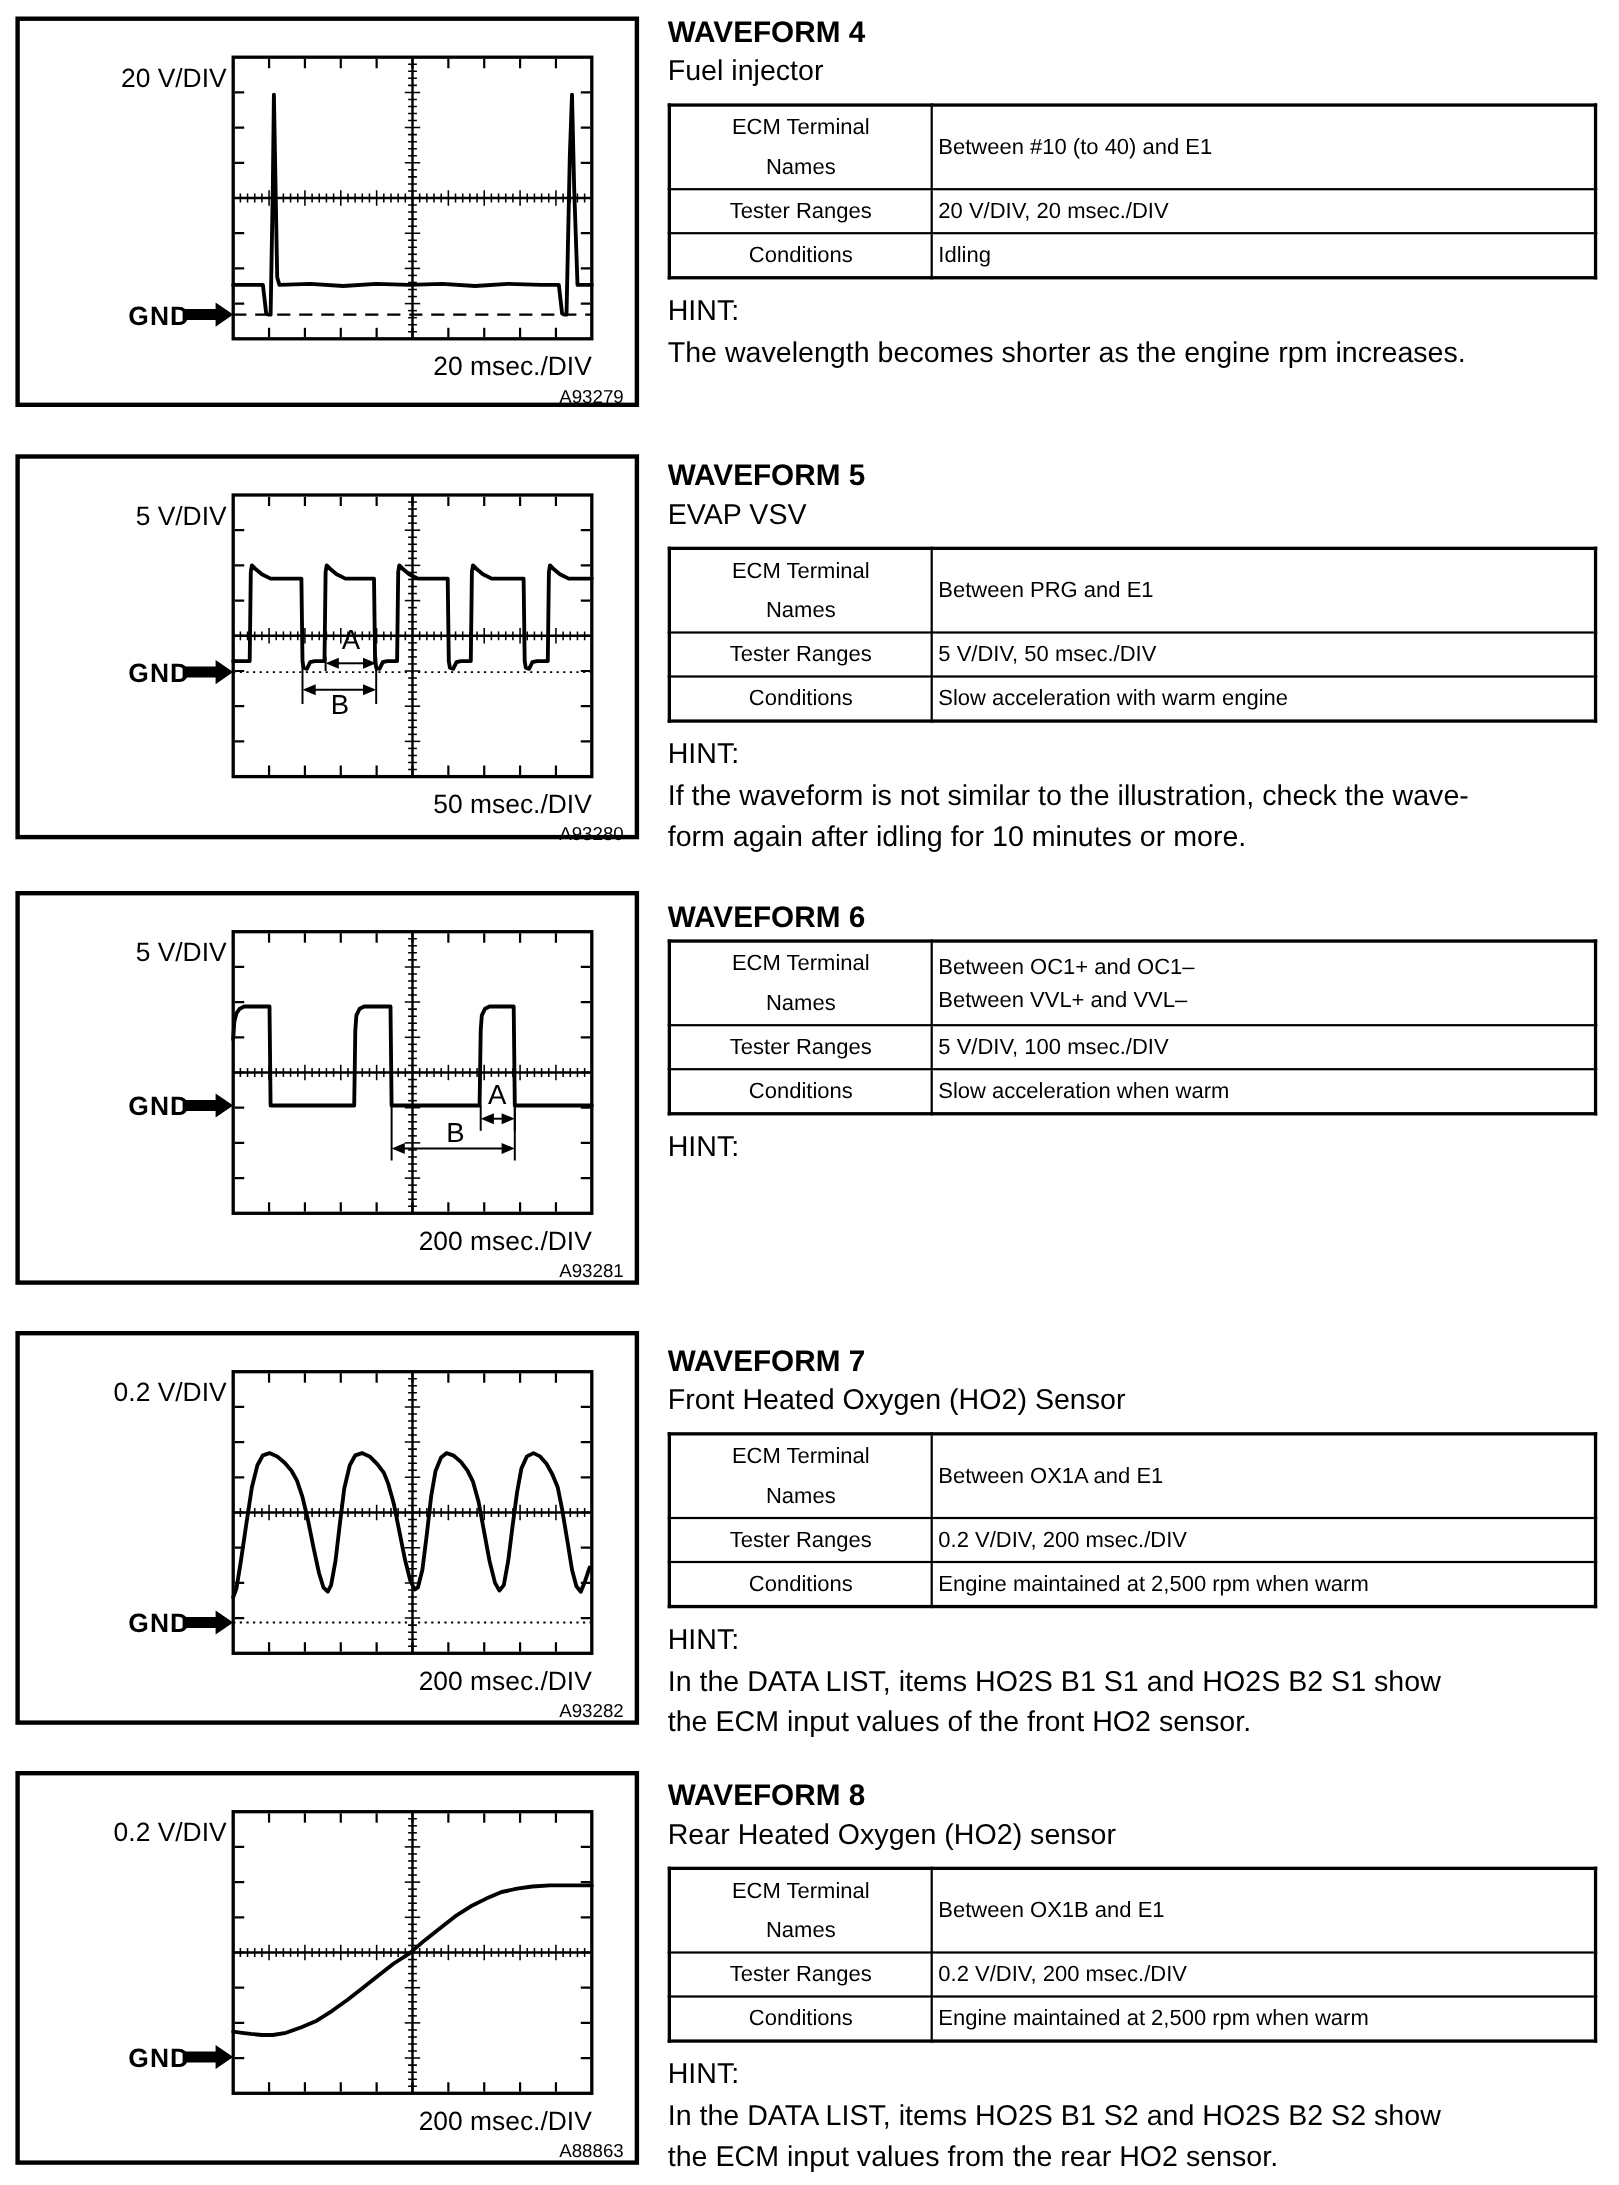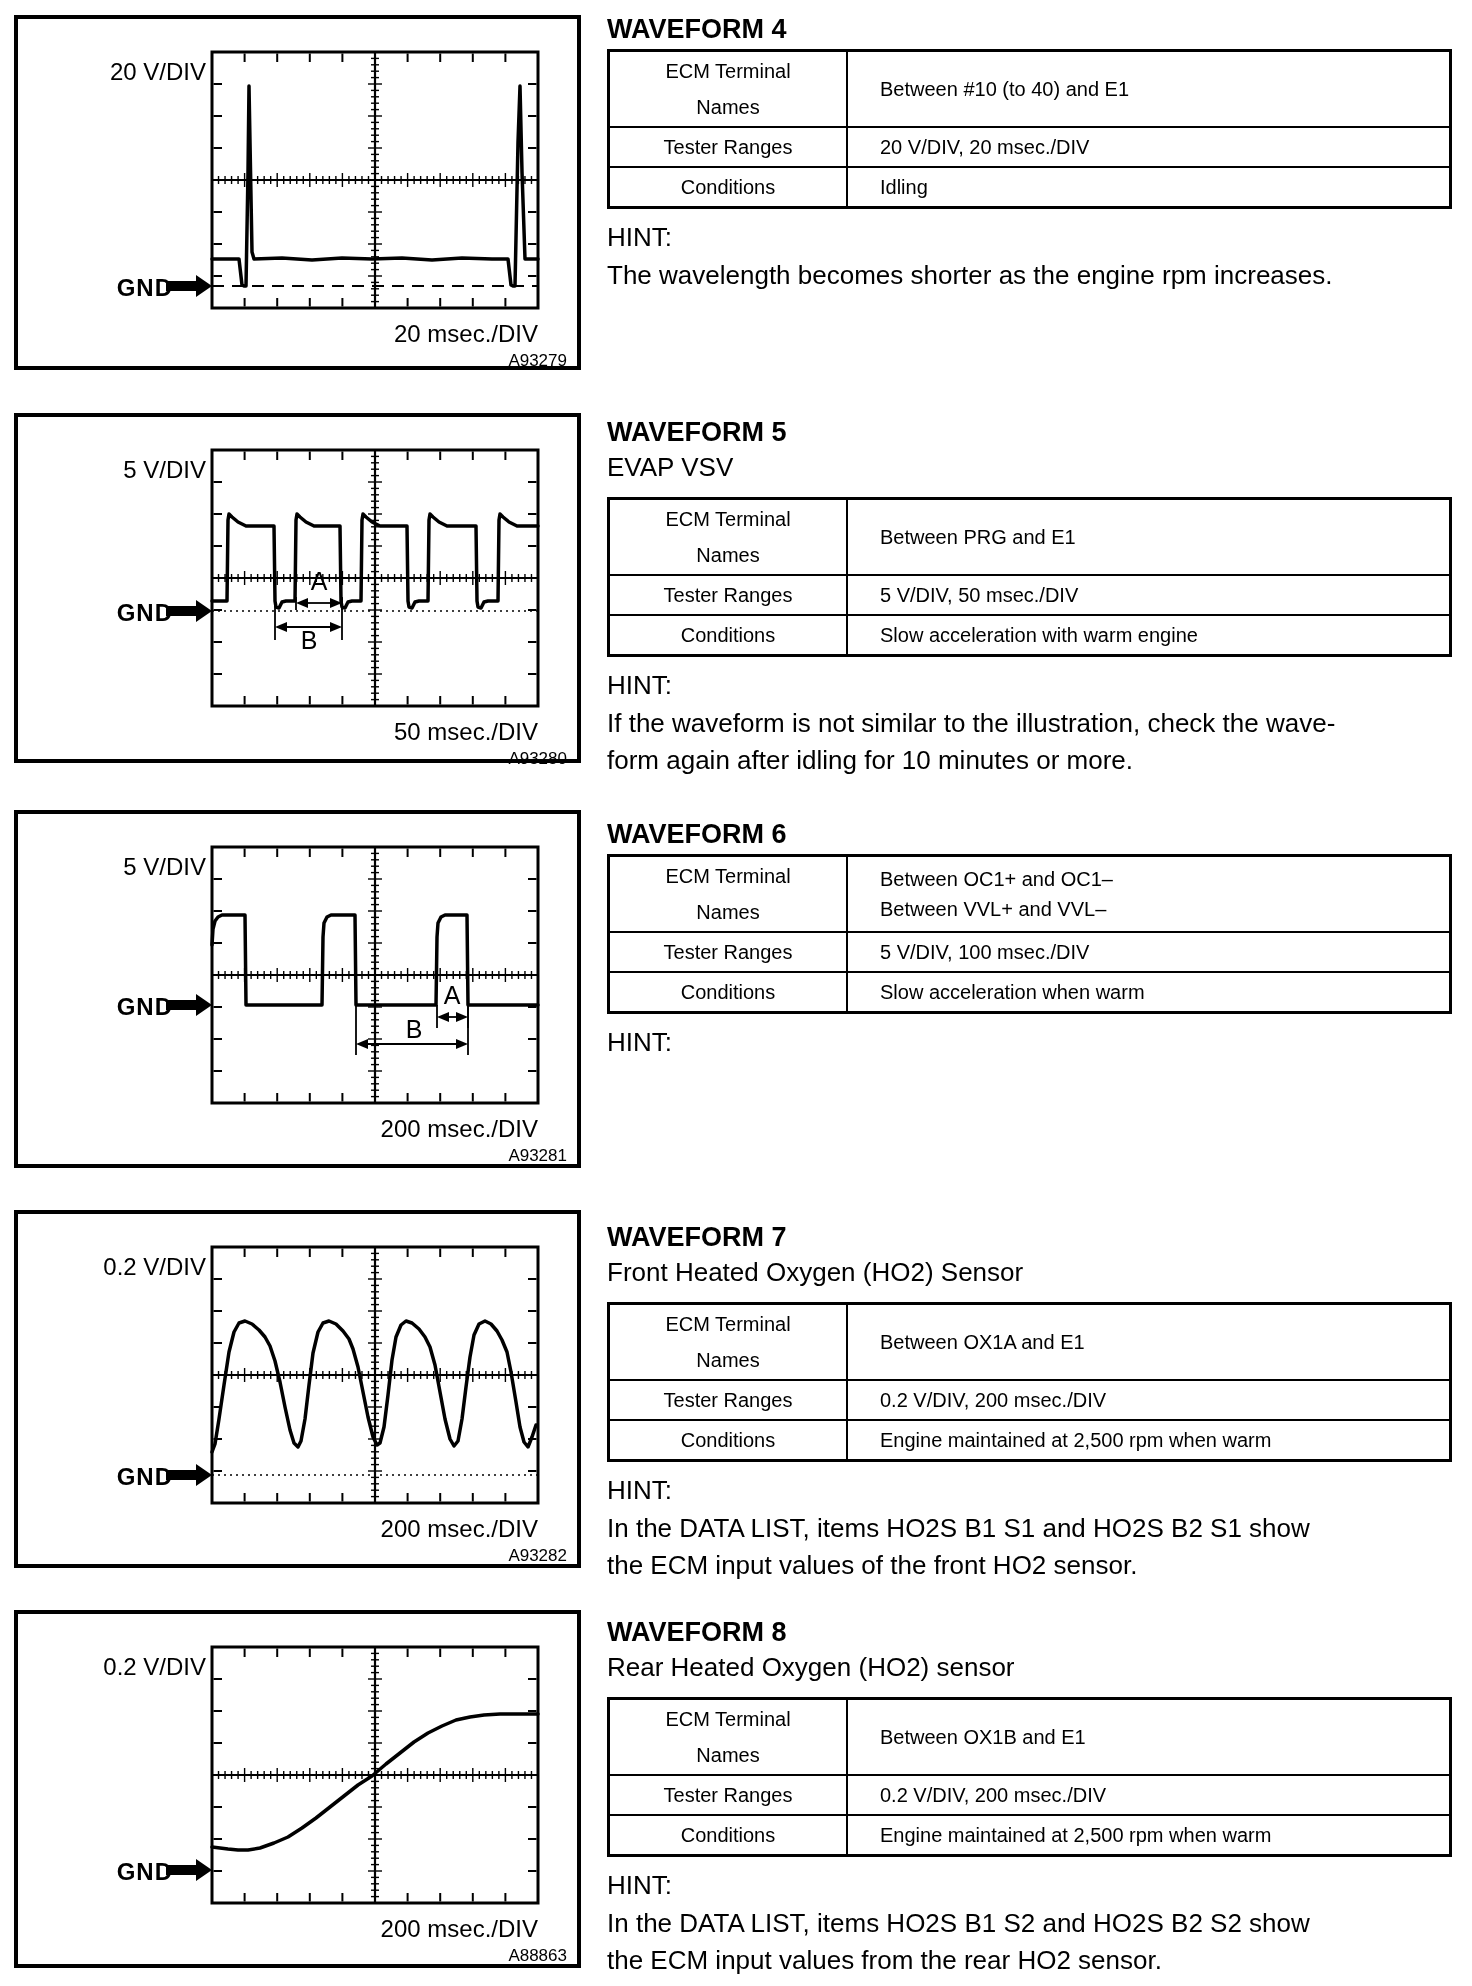--- a/index.html
+++ b/index.html
@@ -28,21 +28,21 @@
   .figid{position:absolute;right:10px;top:332px;font-size:17px;}
 
   
   .content{position:absolute;left:607px;width:845px;}
   #c0{top:10px} #c1{top:413px} #c2{top:815px} #c3{top:1218px} #c4{top:1613px}
   .wf-title{font-size:27px;font-weight:bold;line-height:39px;margin:0;}
   .subtitle{font-size:26px;line-height:30px;margin:0 0 15px 0;}
   table.spec{border-collapse:collapse;width:845px;border:3px solid #000;}
   table.spec td{border:2px solid #000;font-size:20px;vertical-align:middle;}
   td.lbl{width:234px;text-align:center;white-space:pre-line;line-height:36px;}
-  td.val{padding-left:32px;white-space:pre-line;line-height:30px;}
+  td.val{padding-left:5px;white-space:pre-line;line-height:30px;}
   tr.r0 td{height:66px} tr.r1 td{height:36px} tr.r2 td{height:35px}
   .hint-label{font-size:26px;line-height:36px;margin-top:10px;}
   .hint{font-size:26px;line-height:37px;margin:2px 0 0 0;white-space:pre-line;}
 </style>
 </head>
 <body>
 
 <div id="page">
 
   <div class="figbox" id="f0">
@@ -174,20 +174,21 @@
         <polyline points="198,244 225,244 228,270 230,271 232,271 234,157 235,71 236,127 238,237 240,244 268,243 298,245 328,243 358,244 388,243 418,245 448,243 478,244 494,244 497,270 499,271 501,271 504,127 506,71 508,157 511,244 524,244" fill="none" stroke="#000" stroke-width="3.5" stroke-linejoin="round" stroke-linecap="round"></polyline>
         <polygon points="152,266 182,266 182,260 198,271 182,282 182,276 152,276" fill="#000"></polygon>
       </svg>
     <div class="vdiv">20 V/DIV</div>
     <div class="gnd-label">GND</div>
     <div class="timebase">20 msec./DIV</div>
     <div class="figid">A93279</div>
   </div>
   <div class="content" id="c0">
     <h2 class="wf-title">WAVEFORM 4</h2>
+    <div class="subtitle">Fuel injector</div>
     <table class="spec">
         <tbody>
       <tr class="r0">
         <td class="lbl">ECM Terminal
 Names</td>
         <td class="val">Between #10 (to 40) and E1</td>
           </tr>
       <tr class="r1">
         <td class="lbl">Tester Ranges</td>
         <td class="val">20 V/DIV, 20 msec./DIV</td>

